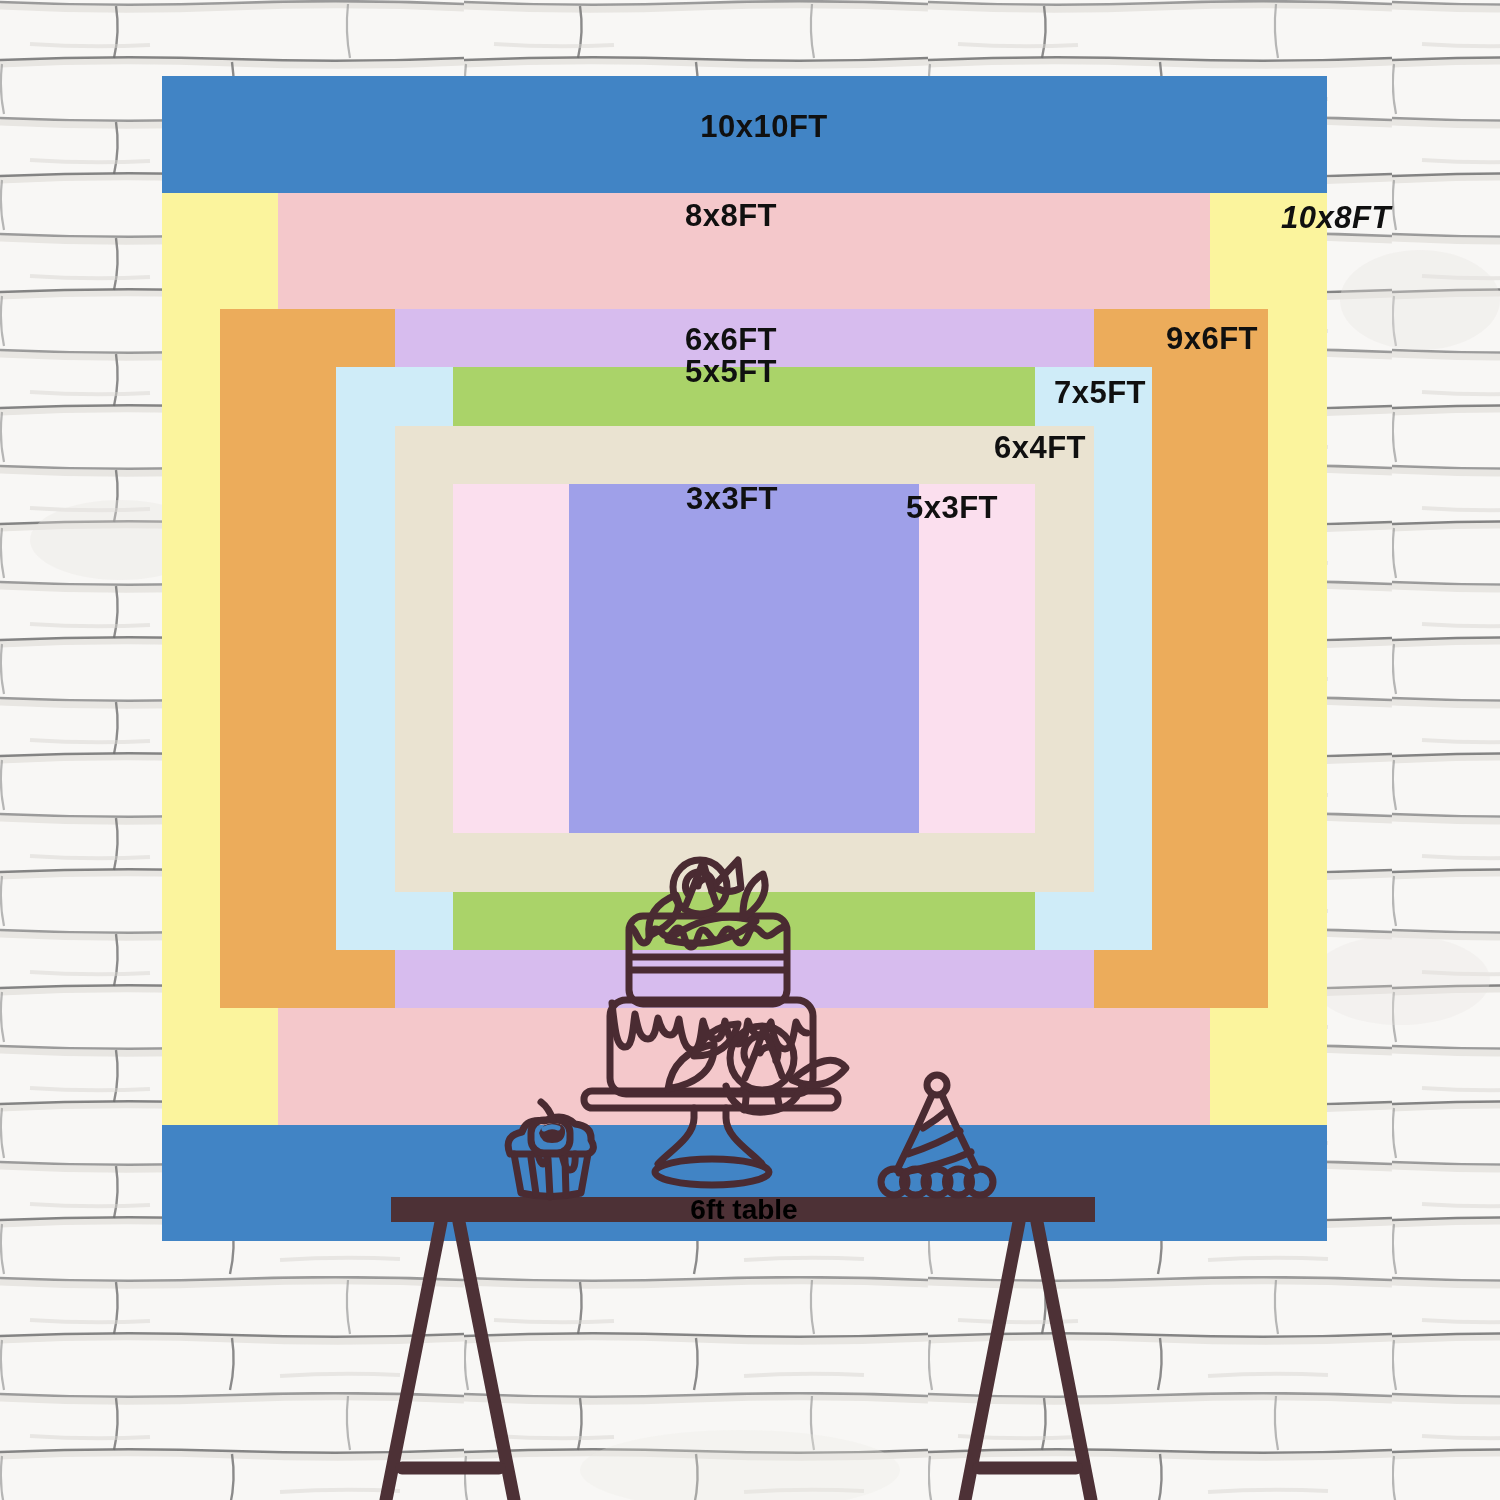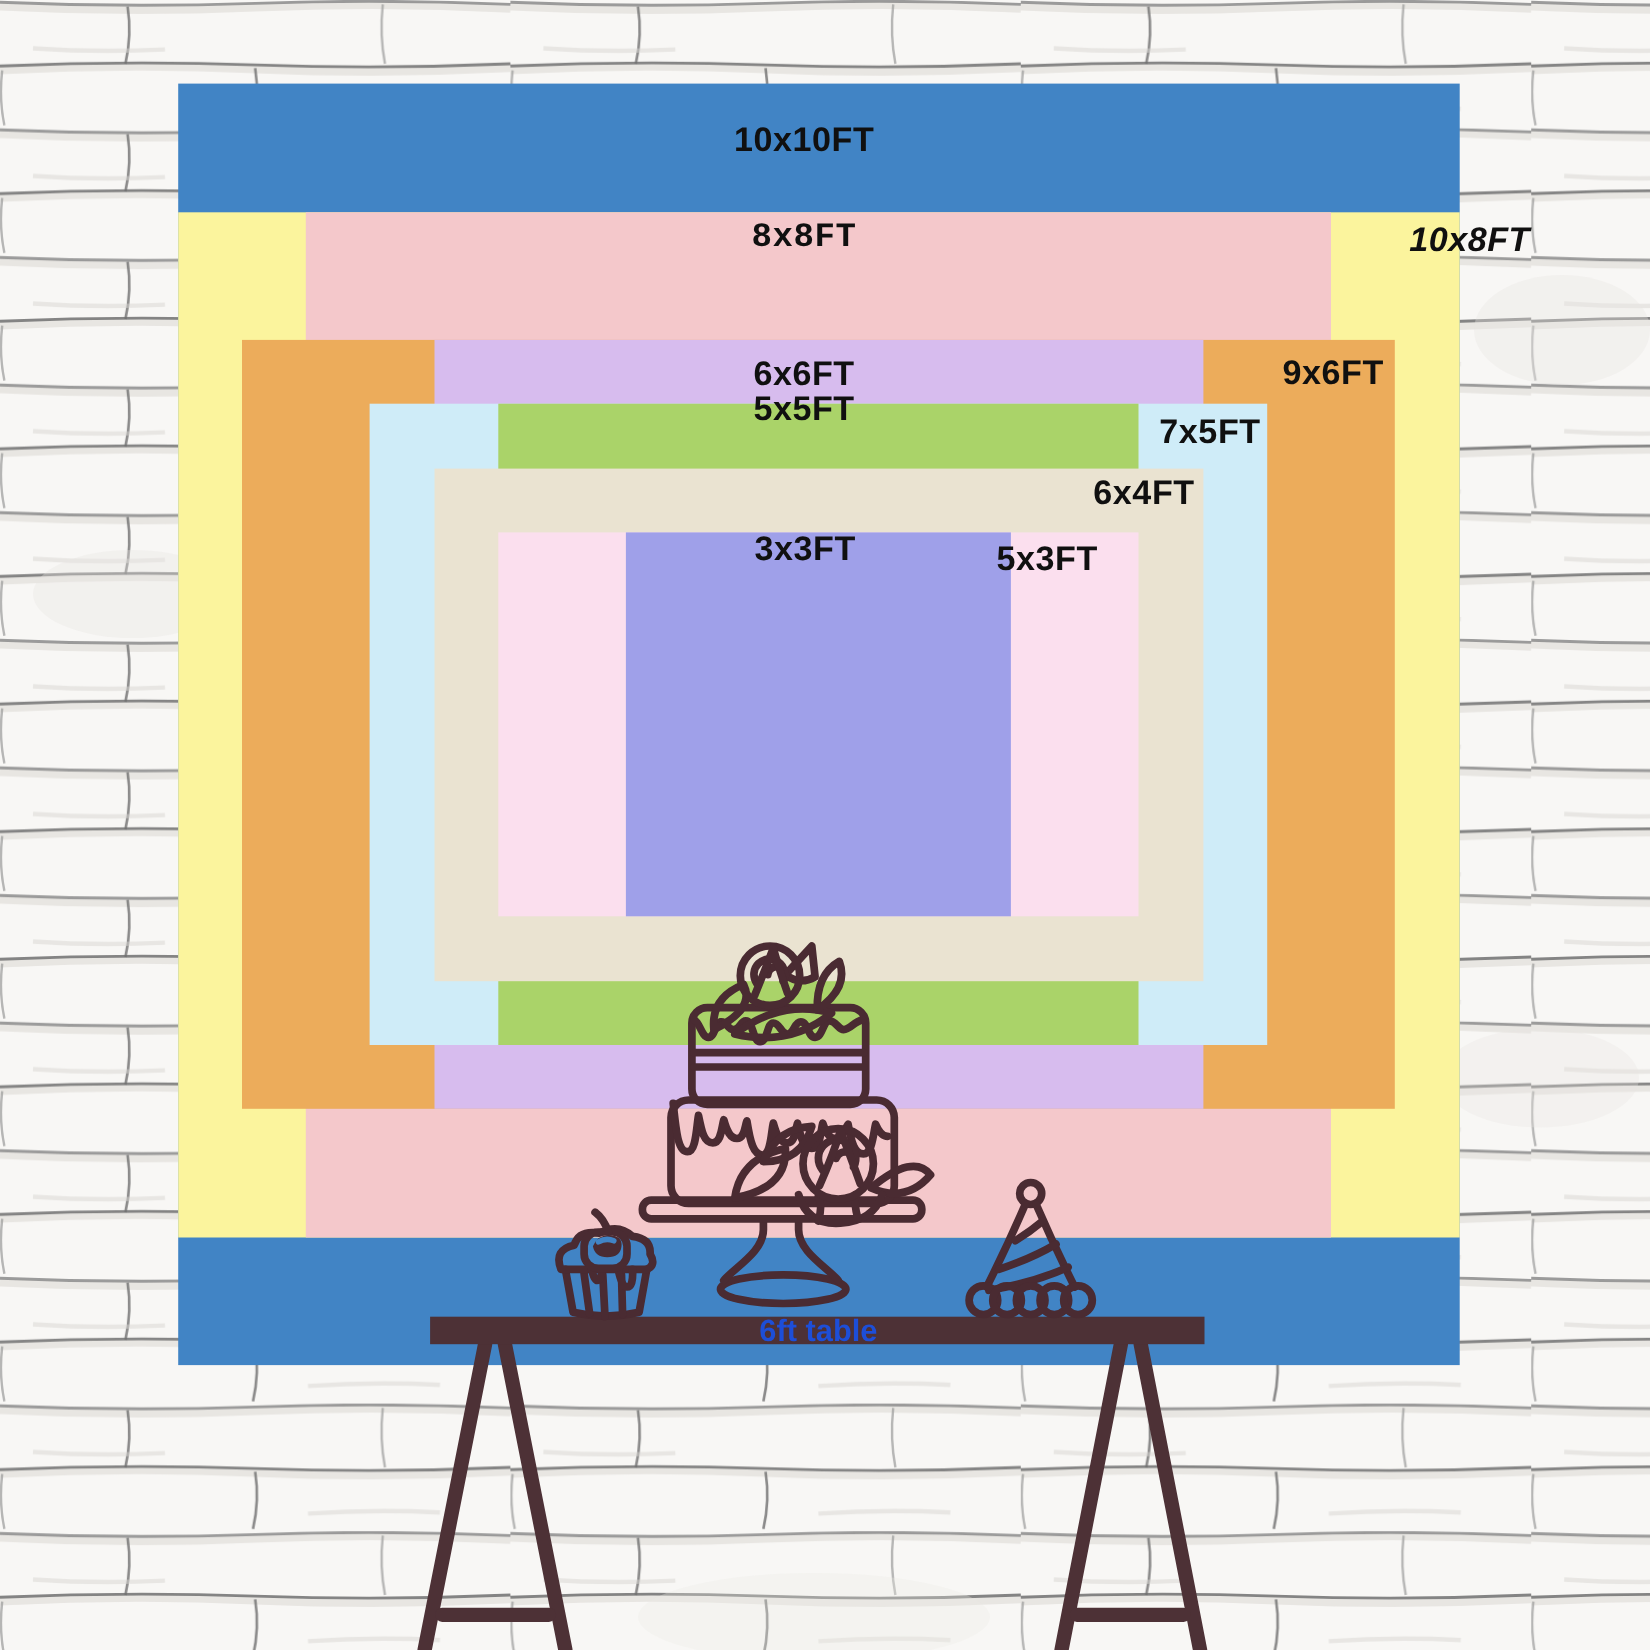--- a/index.html
+++ b/index.html
@@ -6,21 +6,21 @@
   .stage{position:relative;width:1500px;height:1500px;overflow:hidden;
          font-family:"Liberation Sans",sans-serif;}
   .wall{position:absolute;left:0;top:0;z-index:0;}
   #rect-layer{position:absolute;left:0;top:0;width:100%;height:100%;z-index:1;}
   .size-rect{position:absolute;}
   .decor{position:absolute;left:0;top:0;z-index:2;}
   #label-layer{position:absolute;left:0;top:0;width:100%;height:100%;z-index:3;pointer-events:none;}
   .size-label{position:absolute;transform:translate(-50%,-50%);
               font-size:31px;font-weight:600;color:#101010;white-space:nowrap;letter-spacing:.5px;}
   .table-label{position:absolute;left:744px;top:1210px;transform:translate(-50%,-50%);
-               font-size:28px;font-weight:600;color:#1d4ed8;z-index:4;white-space:nowrap;}
+               font-size:28px;font-weight:600;color:#000000;z-index:4;white-space:nowrap;}
 </style>
 </head>
 <body>
 
 <div class="stage">
 
   <svg class="wall" width="1500" height="1500" viewBox="0 0 1500 1500">
     <defs>
       <pattern id="bricks" width="464" height="116" patternUnits="userSpaceOnUse">
         <rect width="464" height="116" fill="#f8f7f5"></rect>
@@ -128,23 +128,23 @@
         <circle cx="894" cy="1182" r="13"></circle>
         <circle cx="915.5" cy="1182" r="13"></circle>
         <circle cx="937" cy="1182" r="13"></circle>
         <circle cx="958.5" cy="1182" r="13"></circle>
         <circle cx="980" cy="1182" r="13"></circle>
       </g>
     </g>
   </svg>
 
   <div id="label-layer">
-      <div class="size-label" style="left: 731px; top: 127px; text-align: right;">10x10FT</div>
+      <div class="size-label" style="left: 764px; top: 127px; text-align: right;">10x10FT</div>
       <div class="size-label" style="left: 1336px; top: 218px; font-style: italic;">10x8FT</div>
-      <div class="size-label" style="left: 731px; top: 216px; font-family: Liberation Mono, monospace;">8x8FT</div>
+      <div class="size-label" style="left: 731px; top: 216px;">8x8FT</div>
       <div class="size-label" style="left: 1212px; top: 339px;">9x6FT</div>
       <div class="size-label" style="left: 731px; top: 340px; text-align: center;">6x6FT</div>
       <div class="size-label" style="left: 1100px; top: 393px;">7x5FT</div>
       <div class="size-label" style="left: 731px; top: 372px;">5x5FT</div>
       <div class="size-label" style="left: 1040px; top: 448px; text-align: center;">6x4FT</div>
       <div class="size-label" style="left: 952px; top: 508px;">5x3FT</div>
       <div class="size-label" style="left: 732px; top: 499px;">3x3FT</div>
     </div>
 
   <div class="table-label">6ft table</div>

